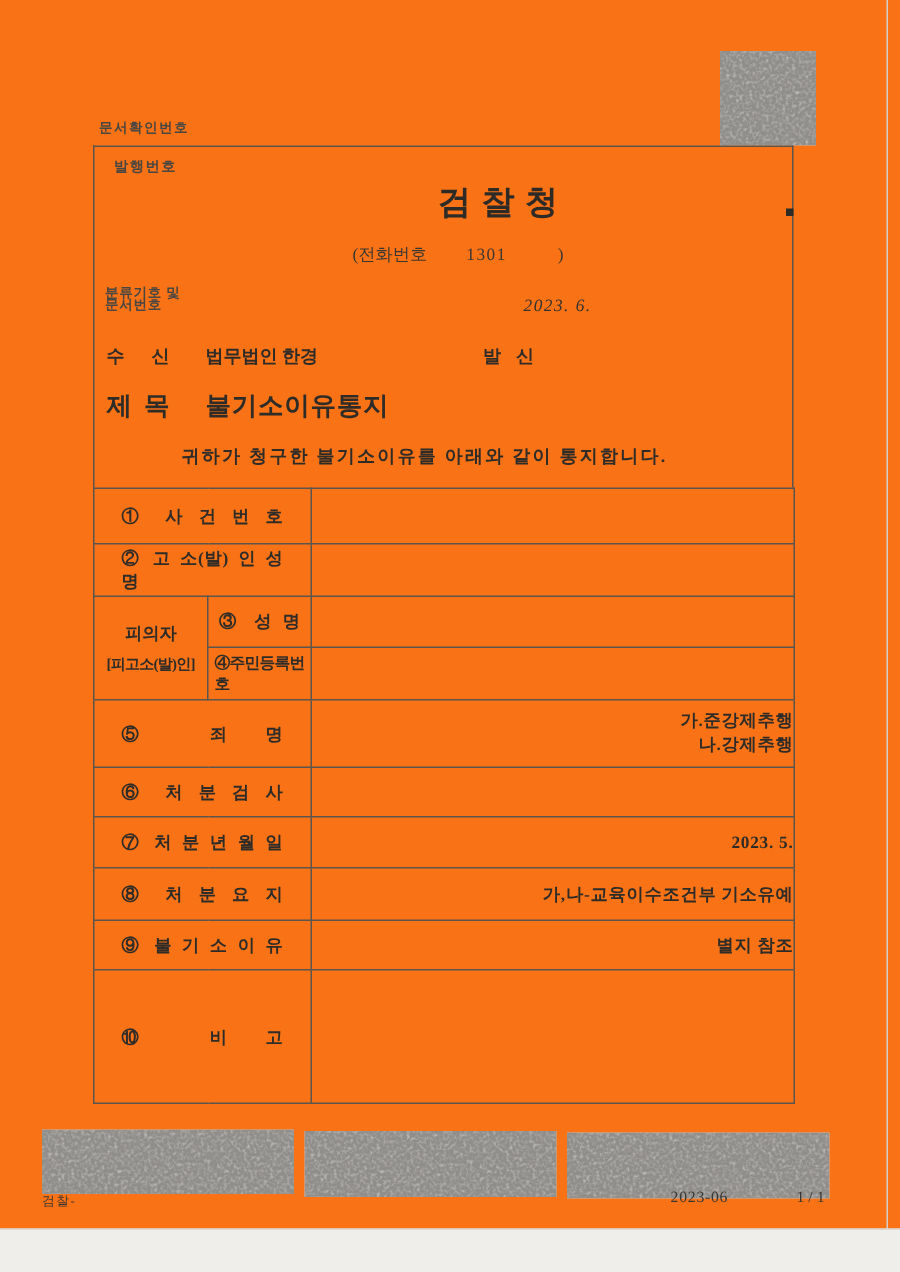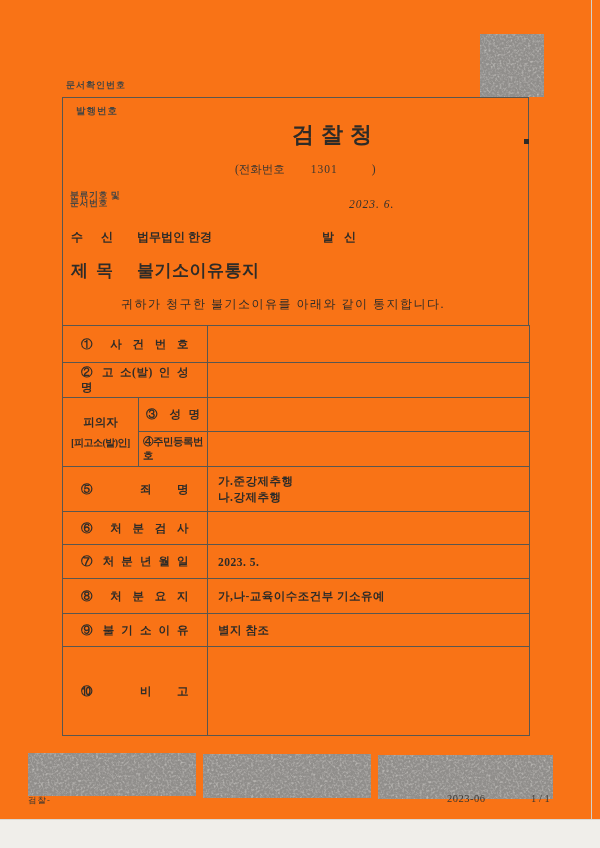--- a/index.html
+++ b/index.html
@@ -26,27 +26,27 @@
   .phone-num { margin-right:34px; letter-spacing:1px; }
   .class-code { position:absolute; left:7px; top:94px; font-size:9px; line-height:7.5px; color:#4a4641; font-weight:bold; letter-spacing:0.5px; }
   .issue-date { position:absolute; left:286px; top:100px; font-size:11.5px; letter-spacing:1px; color:#35312d;font-style:italic; }
 
   .recv-row { position:absolute; left:8px; top:131px; width:452px; font-size:12px; color:#2f2c28; font-weight:bold; }
   .subj-row { position:absolute; left:8px; top:161px; width:452px; font-size:17px; color:#2f2c28; font-weight:bold; }
   .spread { display:inline-block; text-align:justify; text-align-last:justify; vertical-align:bottom; }
   .w42 { width:42px; margin-right:24px; }
   .sender { position:absolute; left:251px; top:0; width:34px; text-align:justify; text-align-last:justify; }
   .subject-value { letter-spacing:0.5px; }
-  .notice-text { position:absolute; left:58px; top:198px; font-size:12px; letter-spacing:1.5px; color:#2f2c28; font-weight:normal; }
+  .notice-text { position:absolute; left:58px; top:198px; font-size:12px; letter-spacing:1.5px; color:#2f2c28; font-weight:bold; }
 
   table.doc-table {
     position:absolute; left:62px; top:325px; width:467px;
     border-collapse:collapse; table-layout:fixed;
   }
-  .doc-table td { border:1px solid #5a564f; font-size:11.5px; color:#2f2c28; font-weight:bold; vertical-align:middle; }
+  .doc-table td { border:1px solid #5a564f; font-size:11.5px; color:#2f2c28; font-weight:bold; vertical-align:middle;text-align:right; }
   .doc-table td.lbl { text-align:justify; text-align-last:justify; padding:0 18px; letter-spacing:0.5px; }
   .doc-table td.sub { text-align:justify; text-align-last:justify; padding:0 7px; }
   .doc-table td.sub.tight { letter-spacing:-0.5px; font-size:10.5px; padding:0 4px; }
   .doc-table td.grp { text-align:center; }
   .grp-l1 { font-size:11.5px; margin-bottom:6px; }
   .grp-l2 { font-size:10px; letter-spacing:-0.5px; }
   .doc-table td.val { padding-left:10px; letter-spacing:0.5px; }
   .val-line { line-height:16px; }
   tr.r1  td { height:37px; }
   tr.r2  td { height:35px; }

